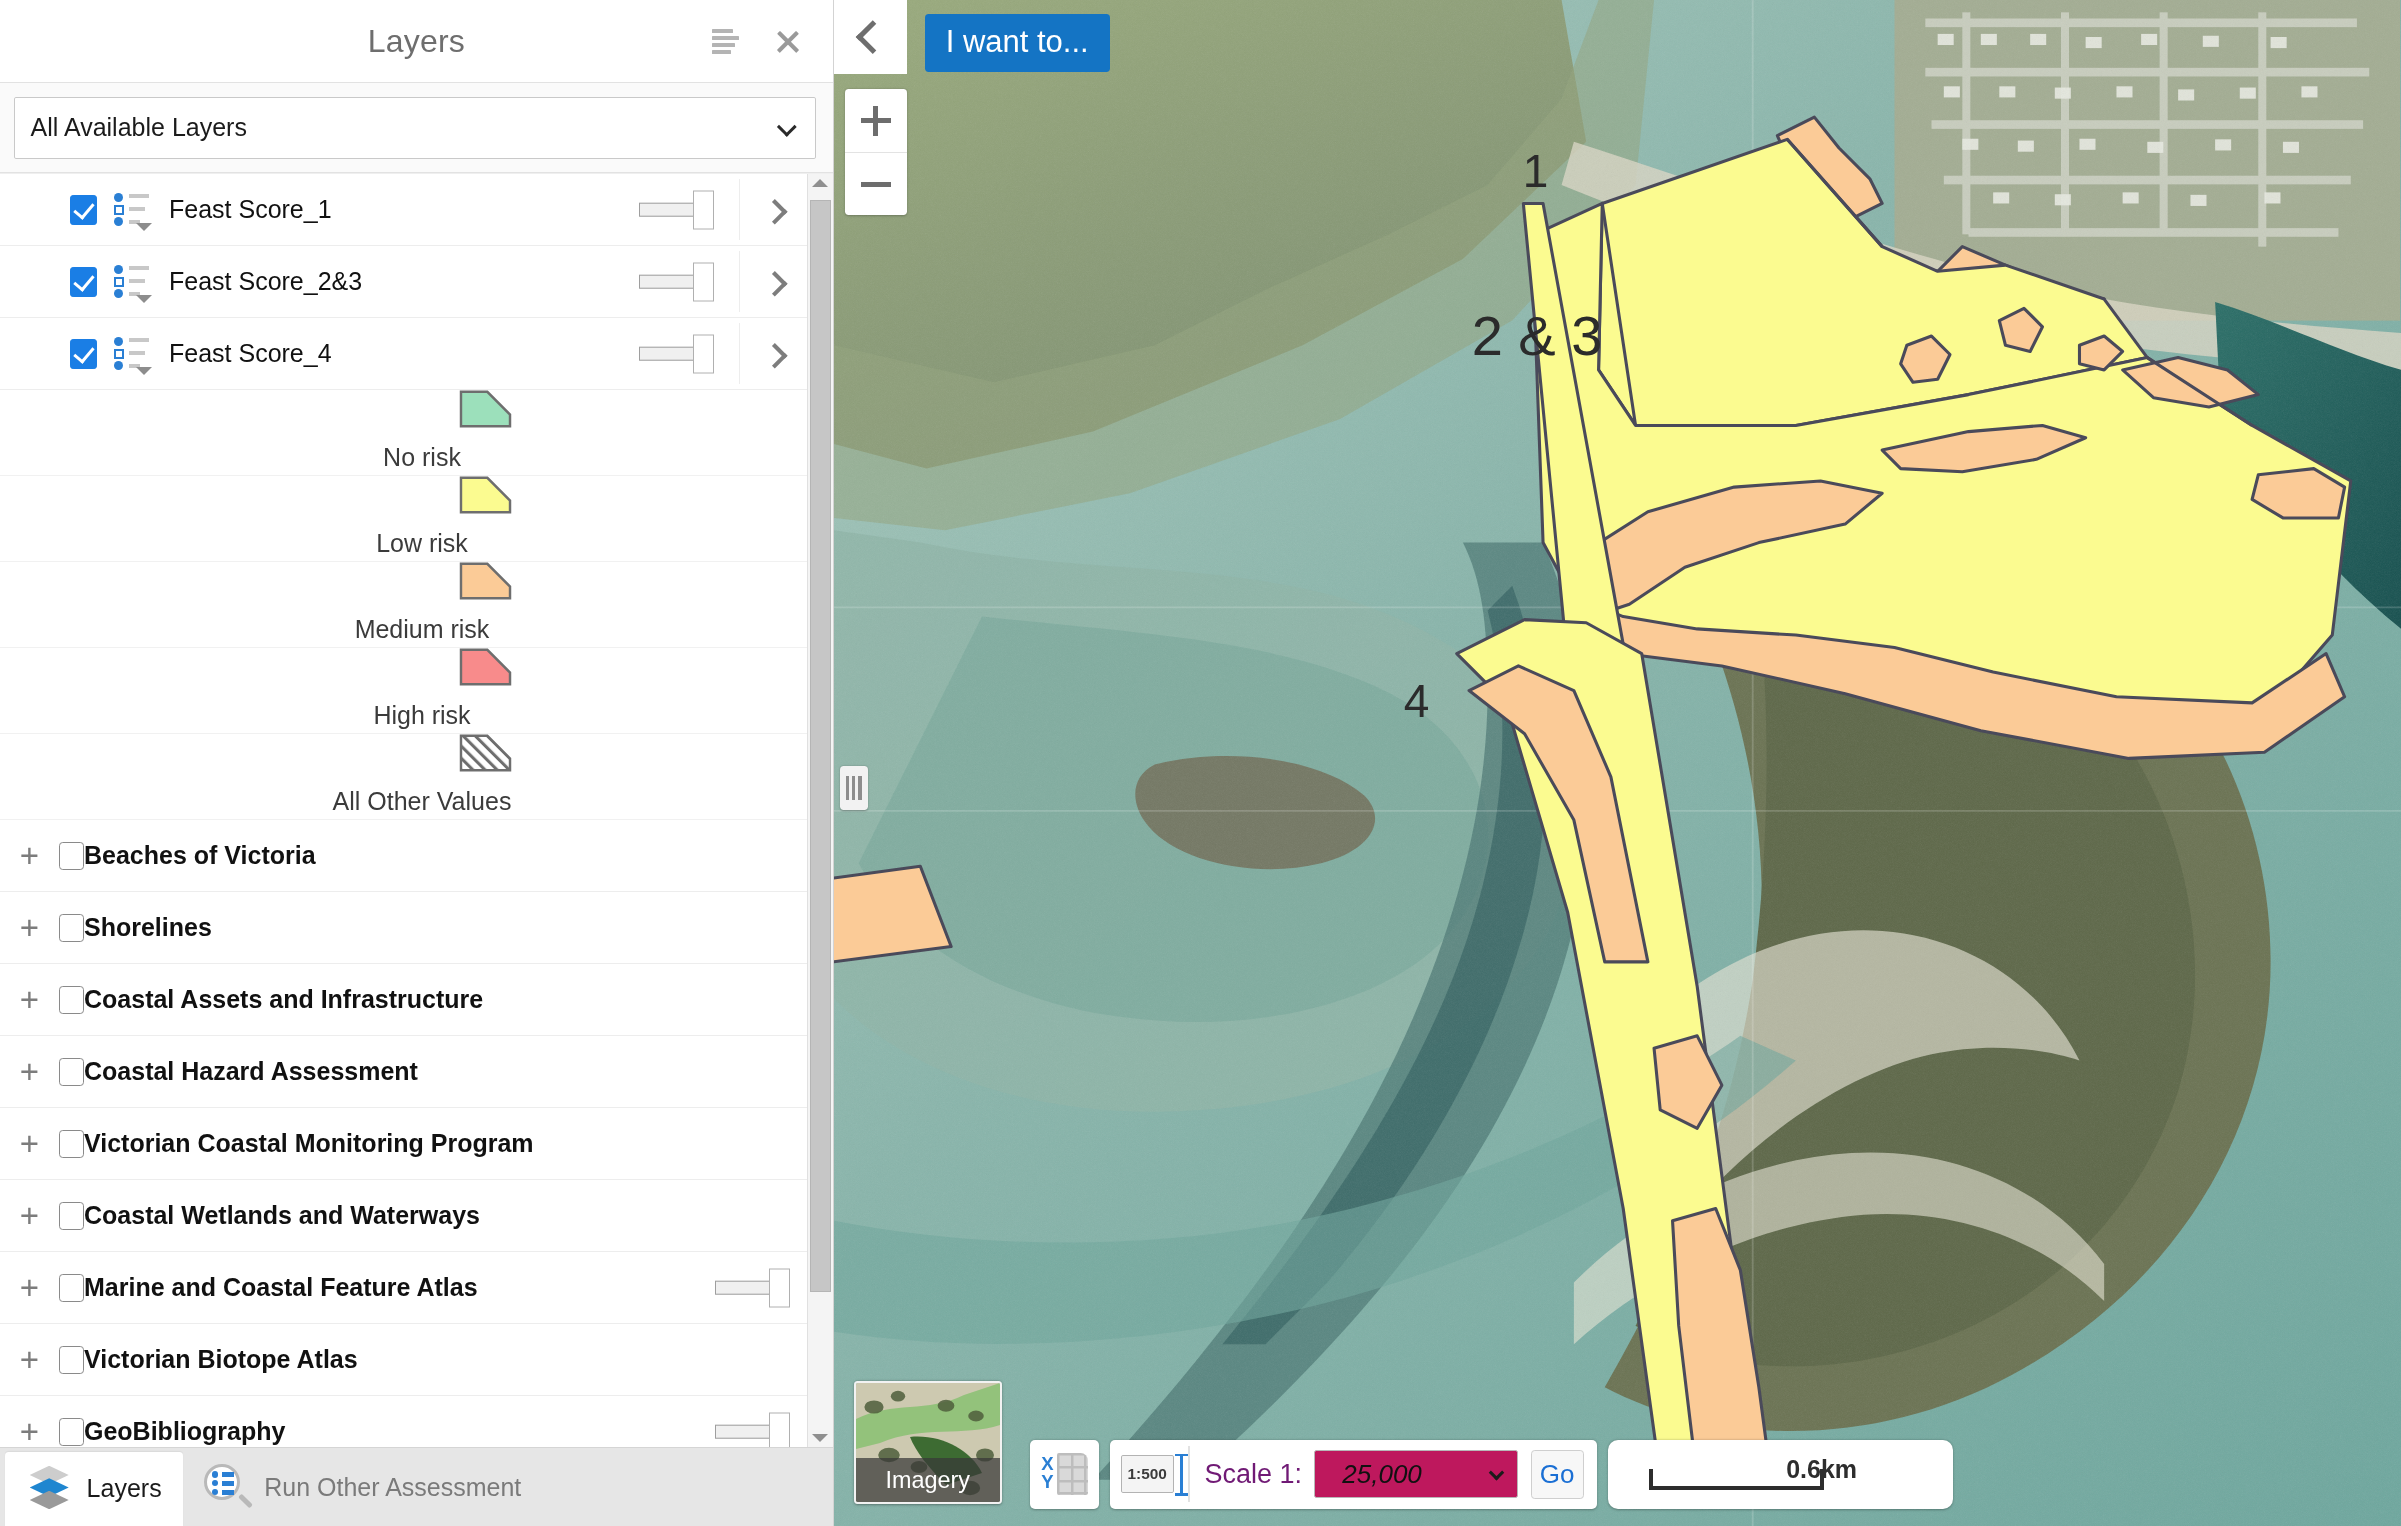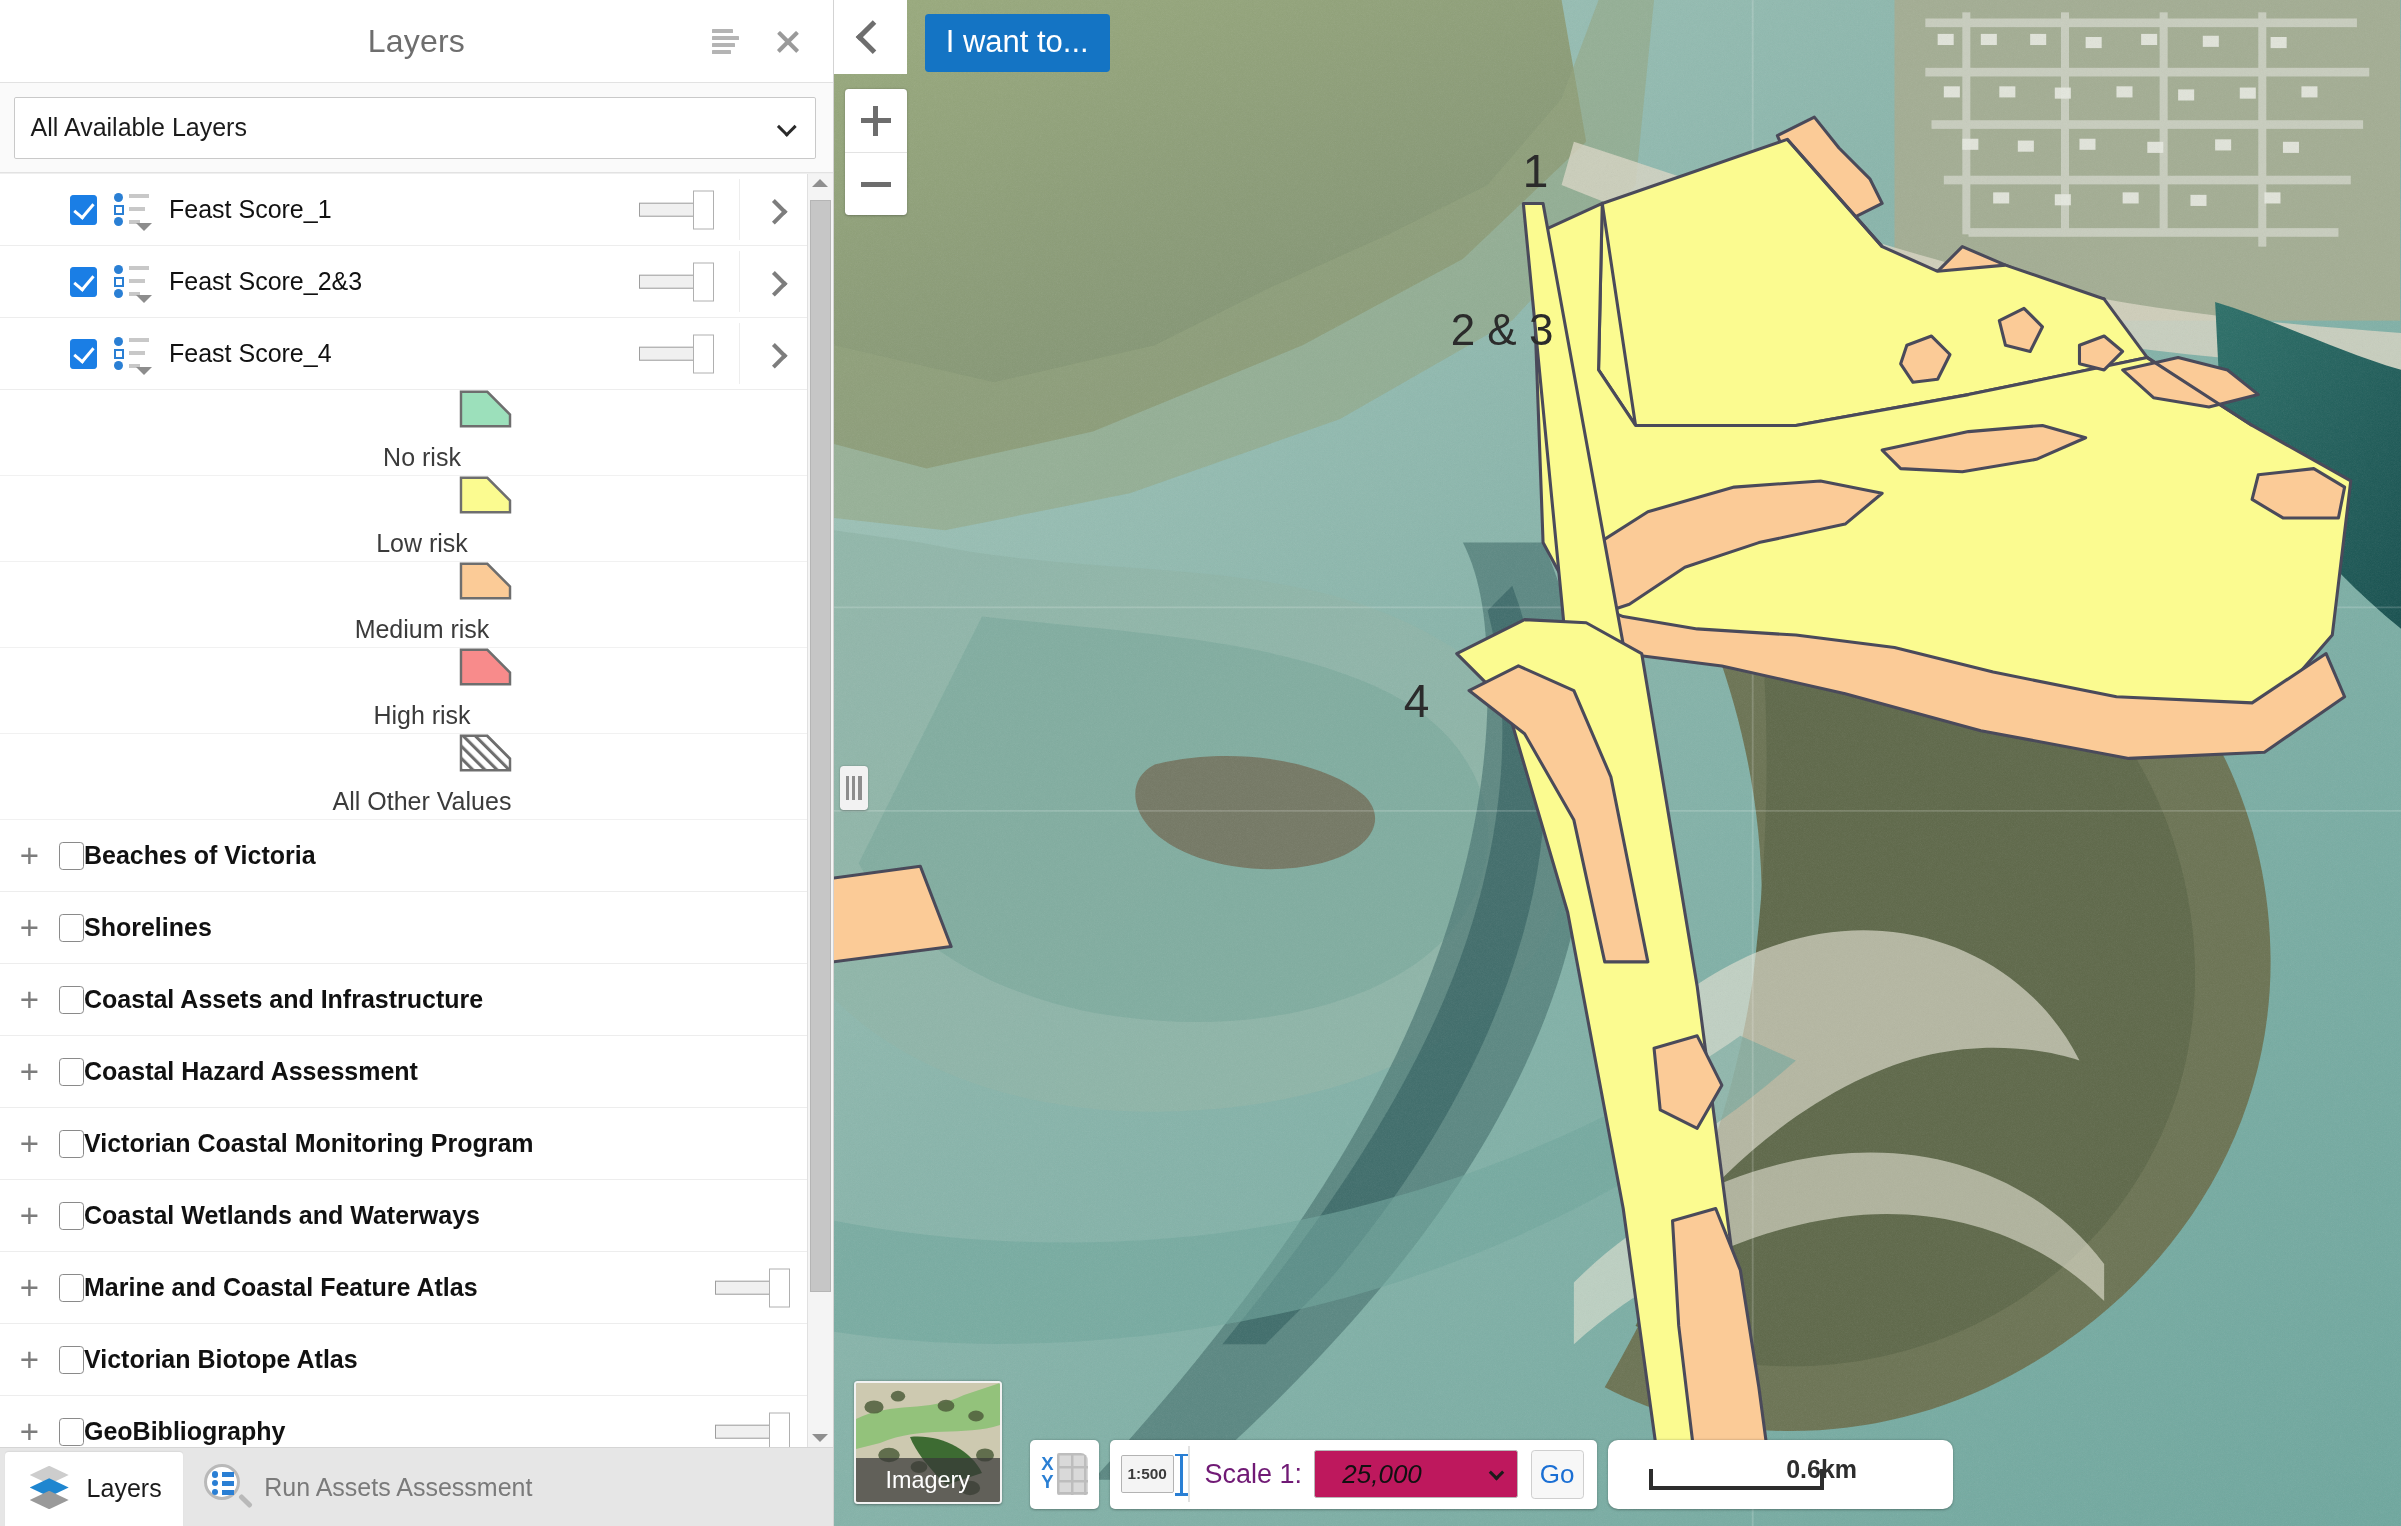--- a/index.html
+++ b/index.html
@@ -480,21 +480,21 @@
       <div class="search-icon">
          <div class="ring"></div>
          <div class="b" style="top:7.4px"></div>
             <div class="bl" style="top:8.6px"></div>
          <div class="b" style="top:16px"></div>
             <div class="bl" style="top:17.3px"></div>
          <div class="b" style="top:25px"></div>
             <div class="bl" style="top:26px"></div>
          <div class="handle"></div>
           </div>
-          <div class="tab-label">Run Assets Assessment</div>
+          <div class="tab-label">Run Other Assessment</div>
     </div>
       </div>
   </div>
 
   <div class="map">
 
     <svg class="map-bg" viewBox="0 0 2542 2475" preserveAspectRatio="none">
       <defs>
         <linearGradient id="gLand" x1="0" y1="0" x2="0.6" y2="1">
           <stop offset="0%" stop-color="#9aab7d"></stop>
@@ -649,21 +649,21 @@
                  L940,1460 L660,1490 L340,1520 L0,1545 Z" fill="#fbcb97" transform="translate(-980,105) rotate(0)"></path>
       </g>
 
       <g stroke="#4a4a5a" stroke-width="5" fill="none">
         <path d="M1246,330 L1300,690 M1546,226 L1700,400 M2130,580 L2300,690"></path>
       </g>
     </svg>
 
     <div id="feature-labels">
         <div class="map-label" style="left:689px; top:148px; font-size:46px;">1</div>
-        <div class="map-label" style="left:617px; top:308px; font-size:44px;">2 &amp; 3</div>
+        <div class="map-label" style="left:638px; top:308px; font-size:56px;">2 &amp; 3</div>
         <div class="map-label" style="left:570px; top:678px; font-size:46px;">4</div>
       </div>
 
     <div class="collapse-btn"></div>
 
     <div class="i-want">I want to...</div>
 
     <div class="zoom-ctrl">
       <div class="zoom-btn">
         <span class="h"></span>

